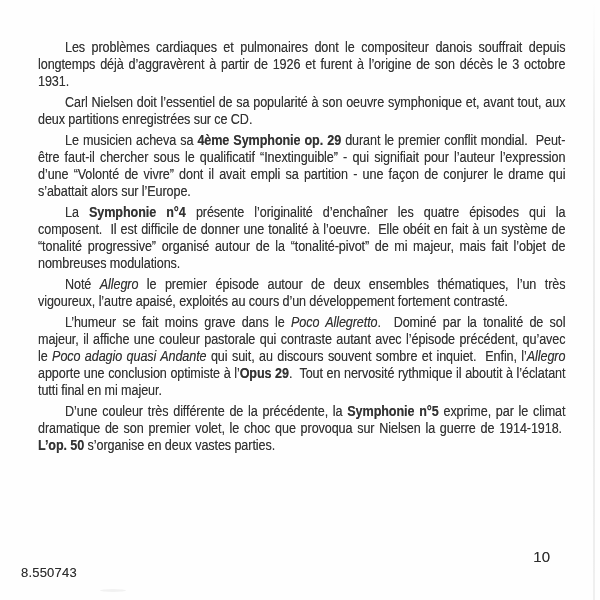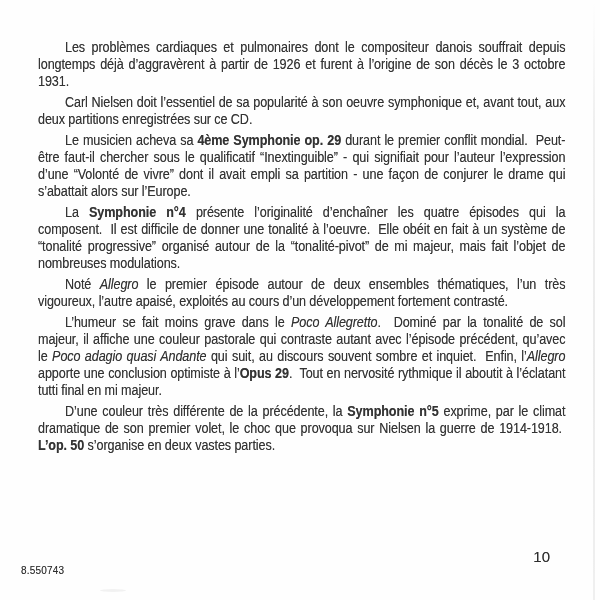--- a/index.html
+++ b/index.html
@@ -32,21 +32,21 @@
     text-indent: 30px;
     letter-spacing: -0.1px;
     text-shadow: 0 0 0.5px rgba(60,60,60,0.55);
   }
   .text-block b { font-weight: bold; }
   .text-block i { font-style: italic; }
   .footer-catalog {
     position: absolute;
     left: 21px;
     top: 565px;
-    font-size: 10px;
+    font-size: 13px;
     color: #2e2e2e;
     letter-spacing: 0.2px;
     text-shadow: 0 0 0.5px rgba(60,60,60,0.5);
   }
   .footer-page {
     position: absolute;
     right: 50px;
     top: 548px;
     font-size: 15px;
     color: #2e2e2e;

